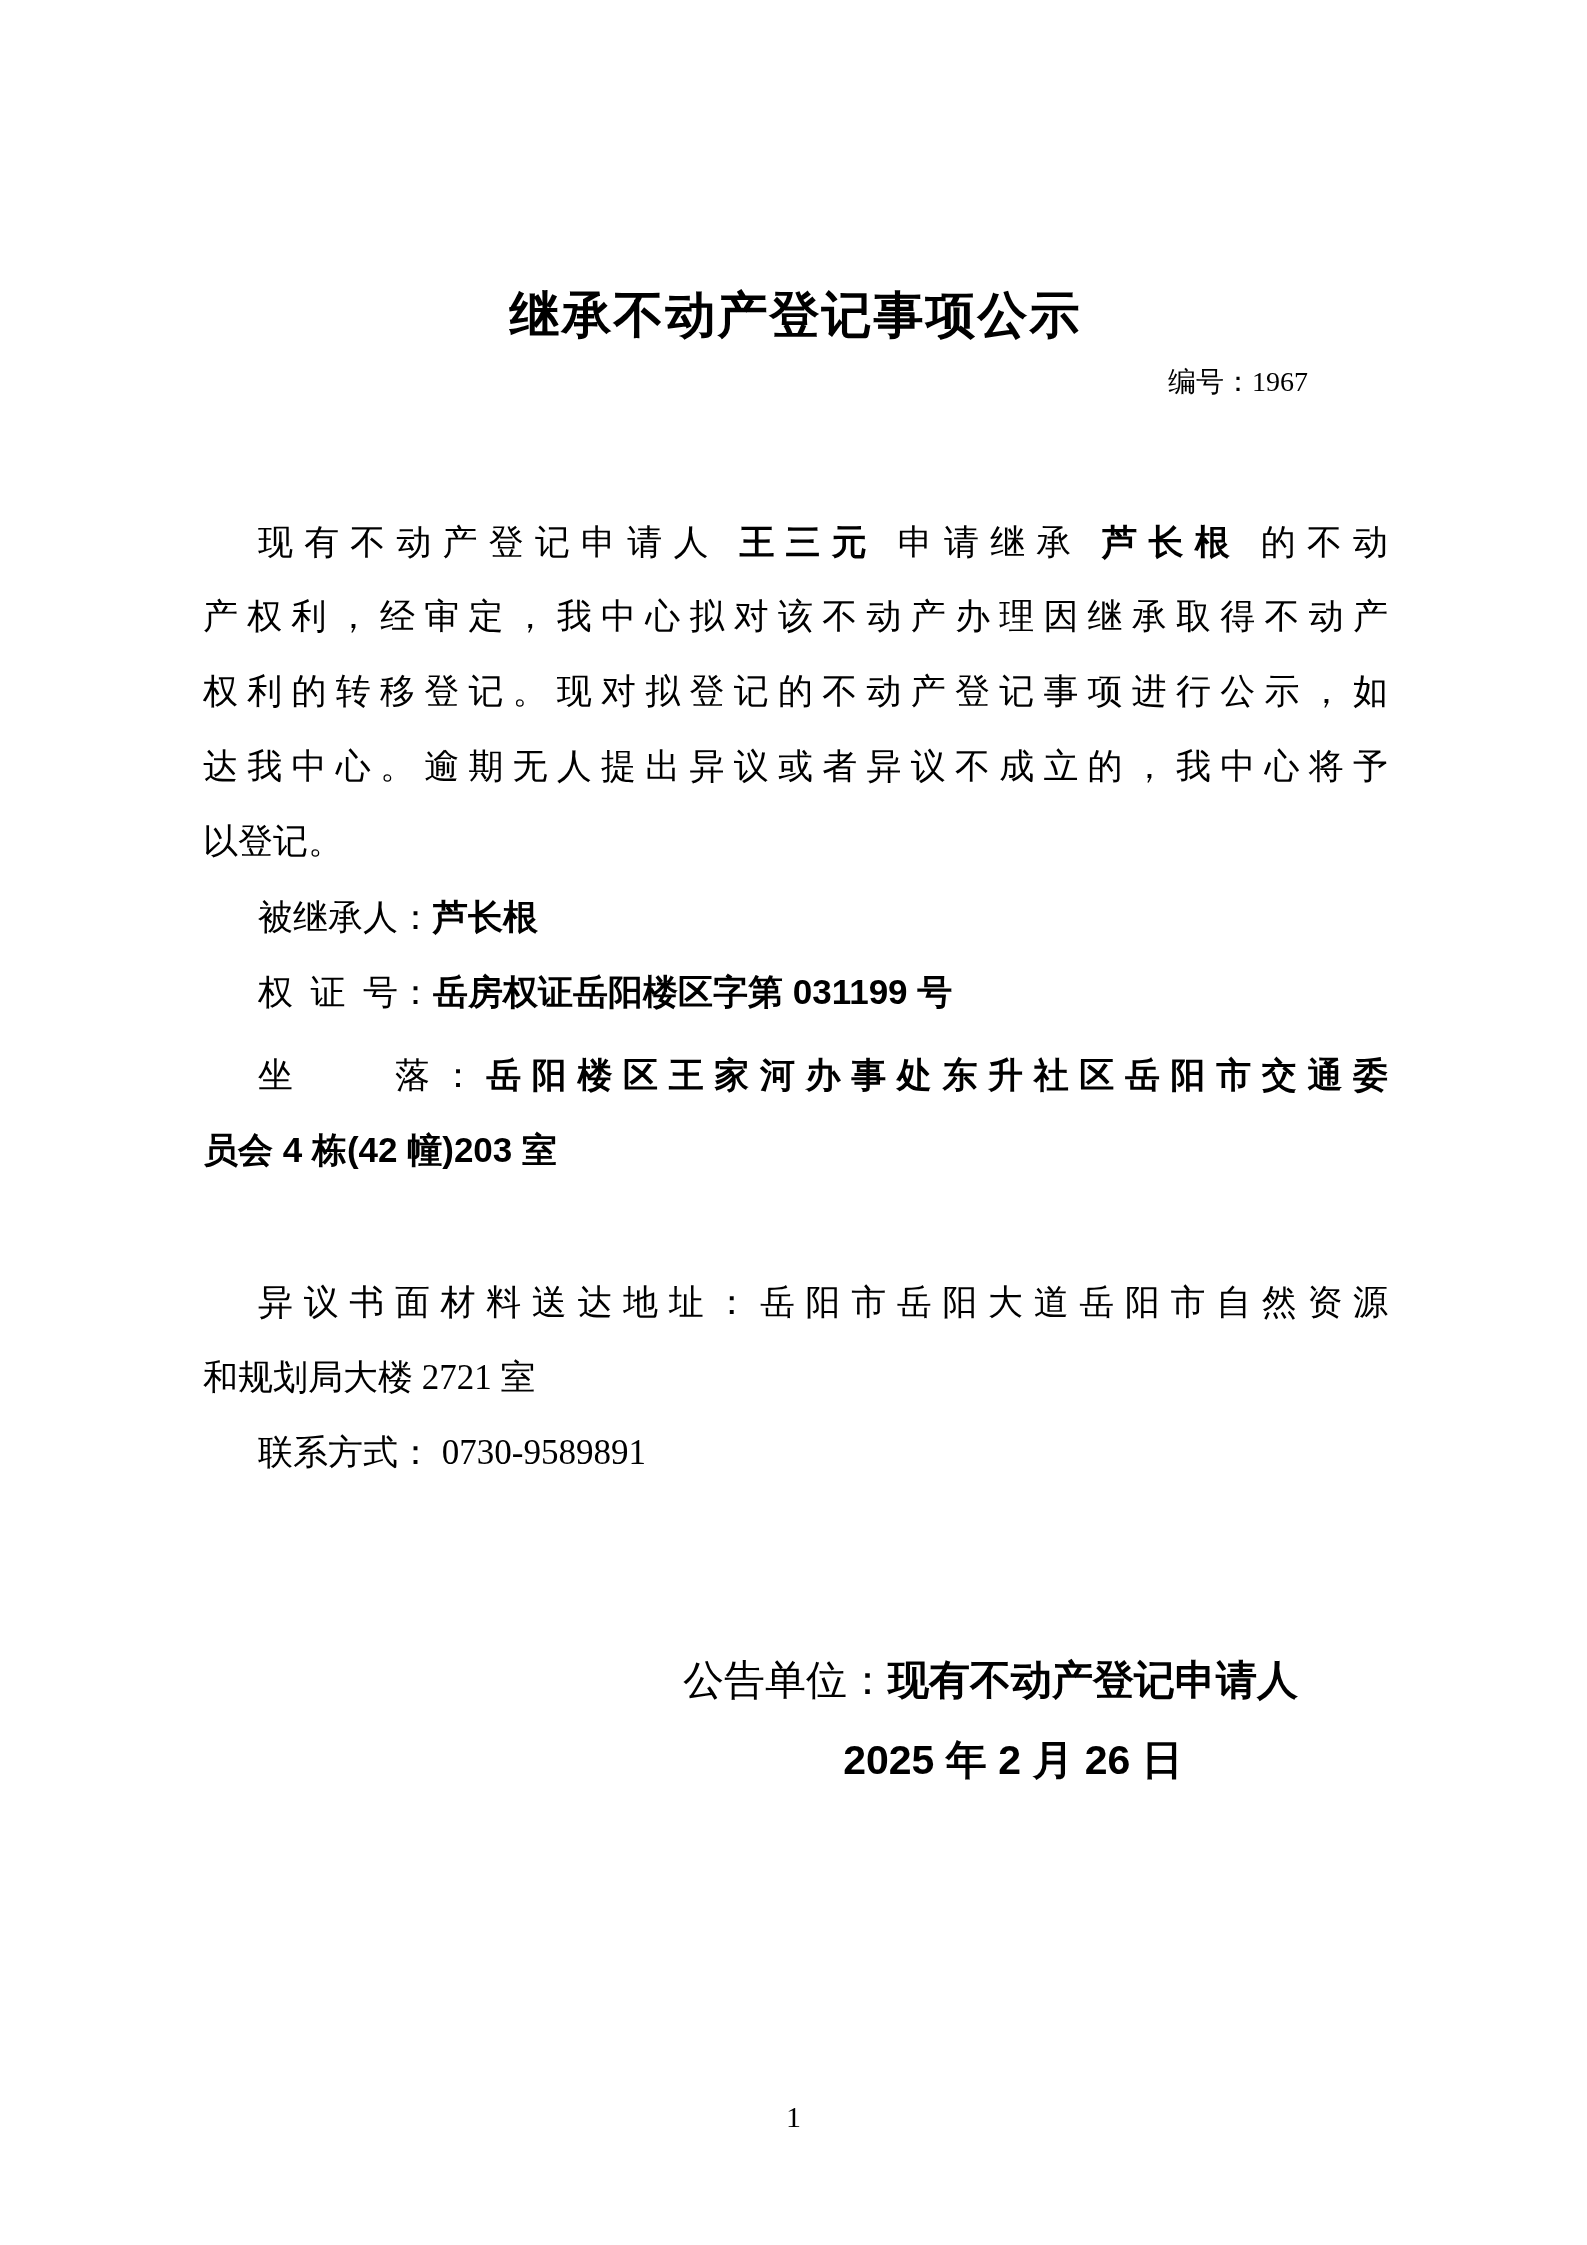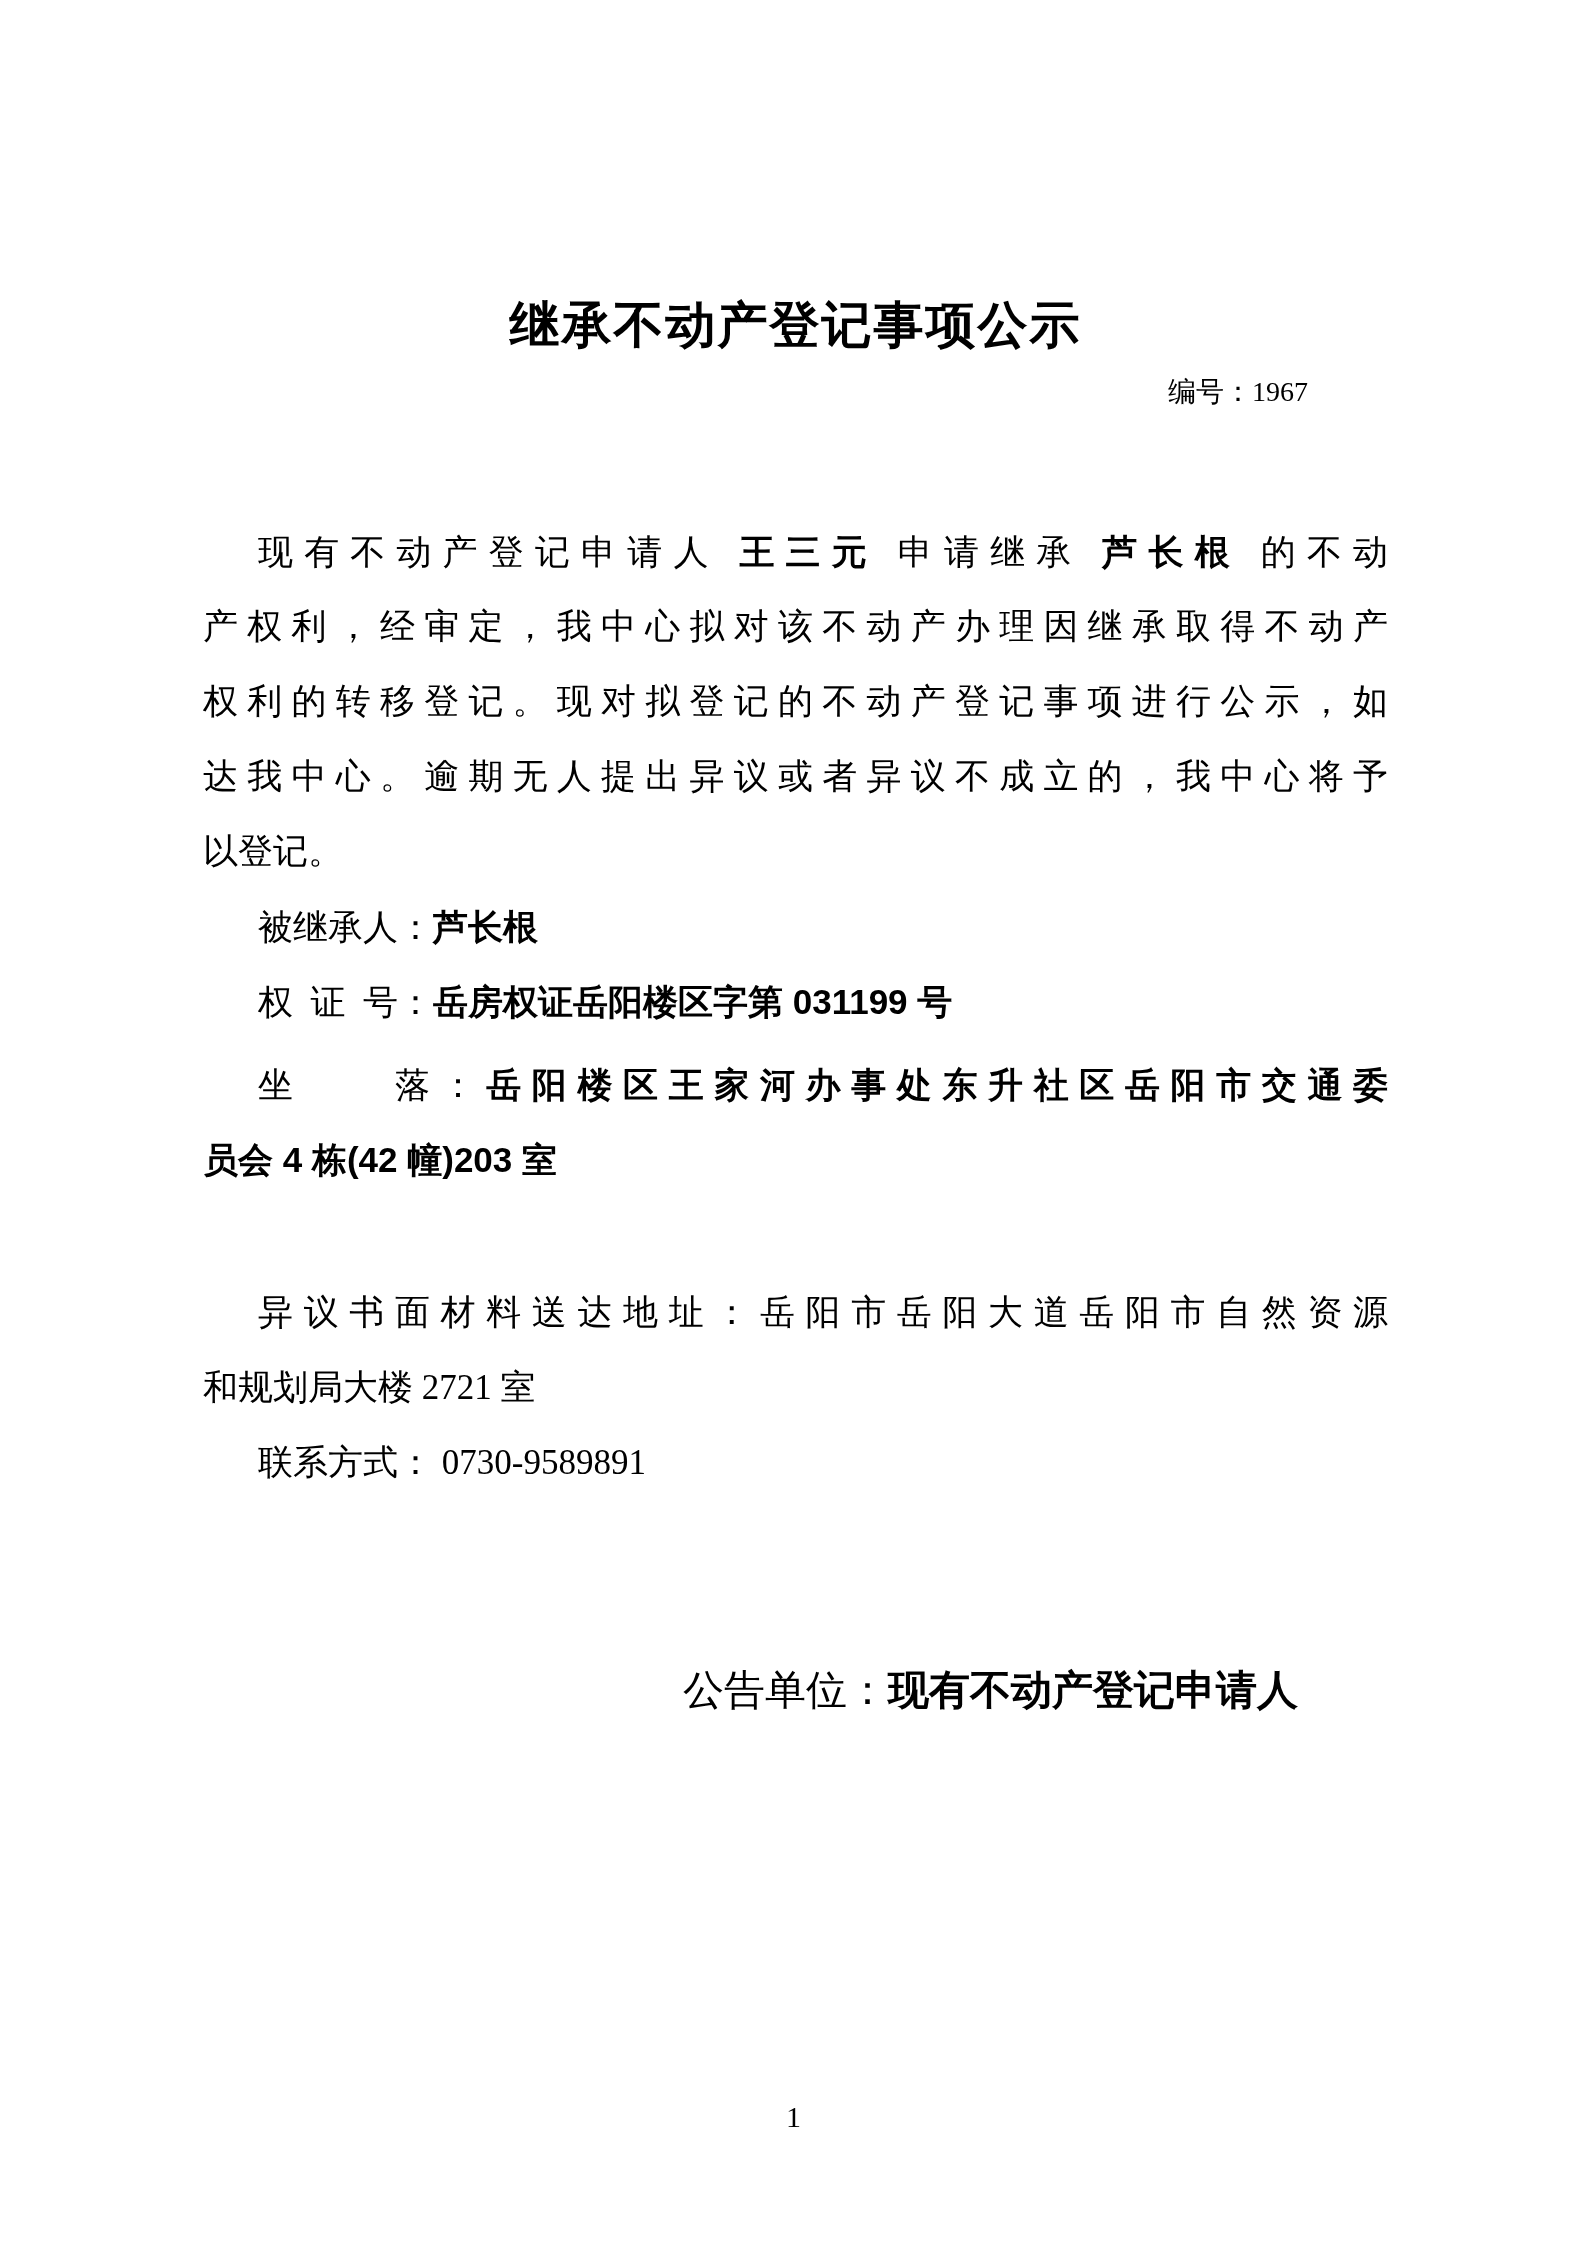--- a/index.html
+++ b/index.html
@@ -8,21 +8,21 @@
     width: 1587px;
     height: 2245px;
     background: #ffffff;
     color: #000000;
     font-family: "Liberation Serif", serif;
     overflow: hidden;
   }
   .content {
     position: absolute;
     left: 203px;
-    top: 295px;
+    top: 285px;
     width: 1185px;
   }
   .title {
     font-family: "Liberation Sans", sans-serif;
     font-weight: bold;
     font-size: 50px;
     line-height: 60px;
     text-align: center;
     letter-spacing: 2px;
     margin: 0;
@@ -85,16 +85,17 @@
         <div class="line ind"><span>被继承人：</span><span class="b">芦长根</span></div>
         <div class="line ind"><span>权 证 号：</span><span class="b">岳房权证岳阳楼区字第 031199 号</span></div>
         <div class="line just ind" style="margin-top: 8px;"><span>坐　　落：</span><span class="b">岳阳楼区王家河办事处东升社区岳阳市交通委</span></div>
         <div class="line"><span class="b">员会 4 栋(42 幢)203 室</span></div>
         <div class="line just ind" style="margin-top: 78px;"><span>异议书面材料送达地址：岳阳市岳阳大道岳阳市自然资源</span></div>
         <div class="line"><span>和规划局大楼 2721 室</span></div>
         <div class="line ind"><span>联系方式： 0730-9589891</span></div>
       </div>
     <div class="sign-block">
       <div class="sign-line"><span>公告单位：</span><span class="b">现有不动产登记申请人</span></div>
+      <div class="sign-line date-line b">2025 年 2 月 26 日</div>
     </div>
   </div>
   <div class="page-num">1</div>
 </div>
 
 </body></html>

